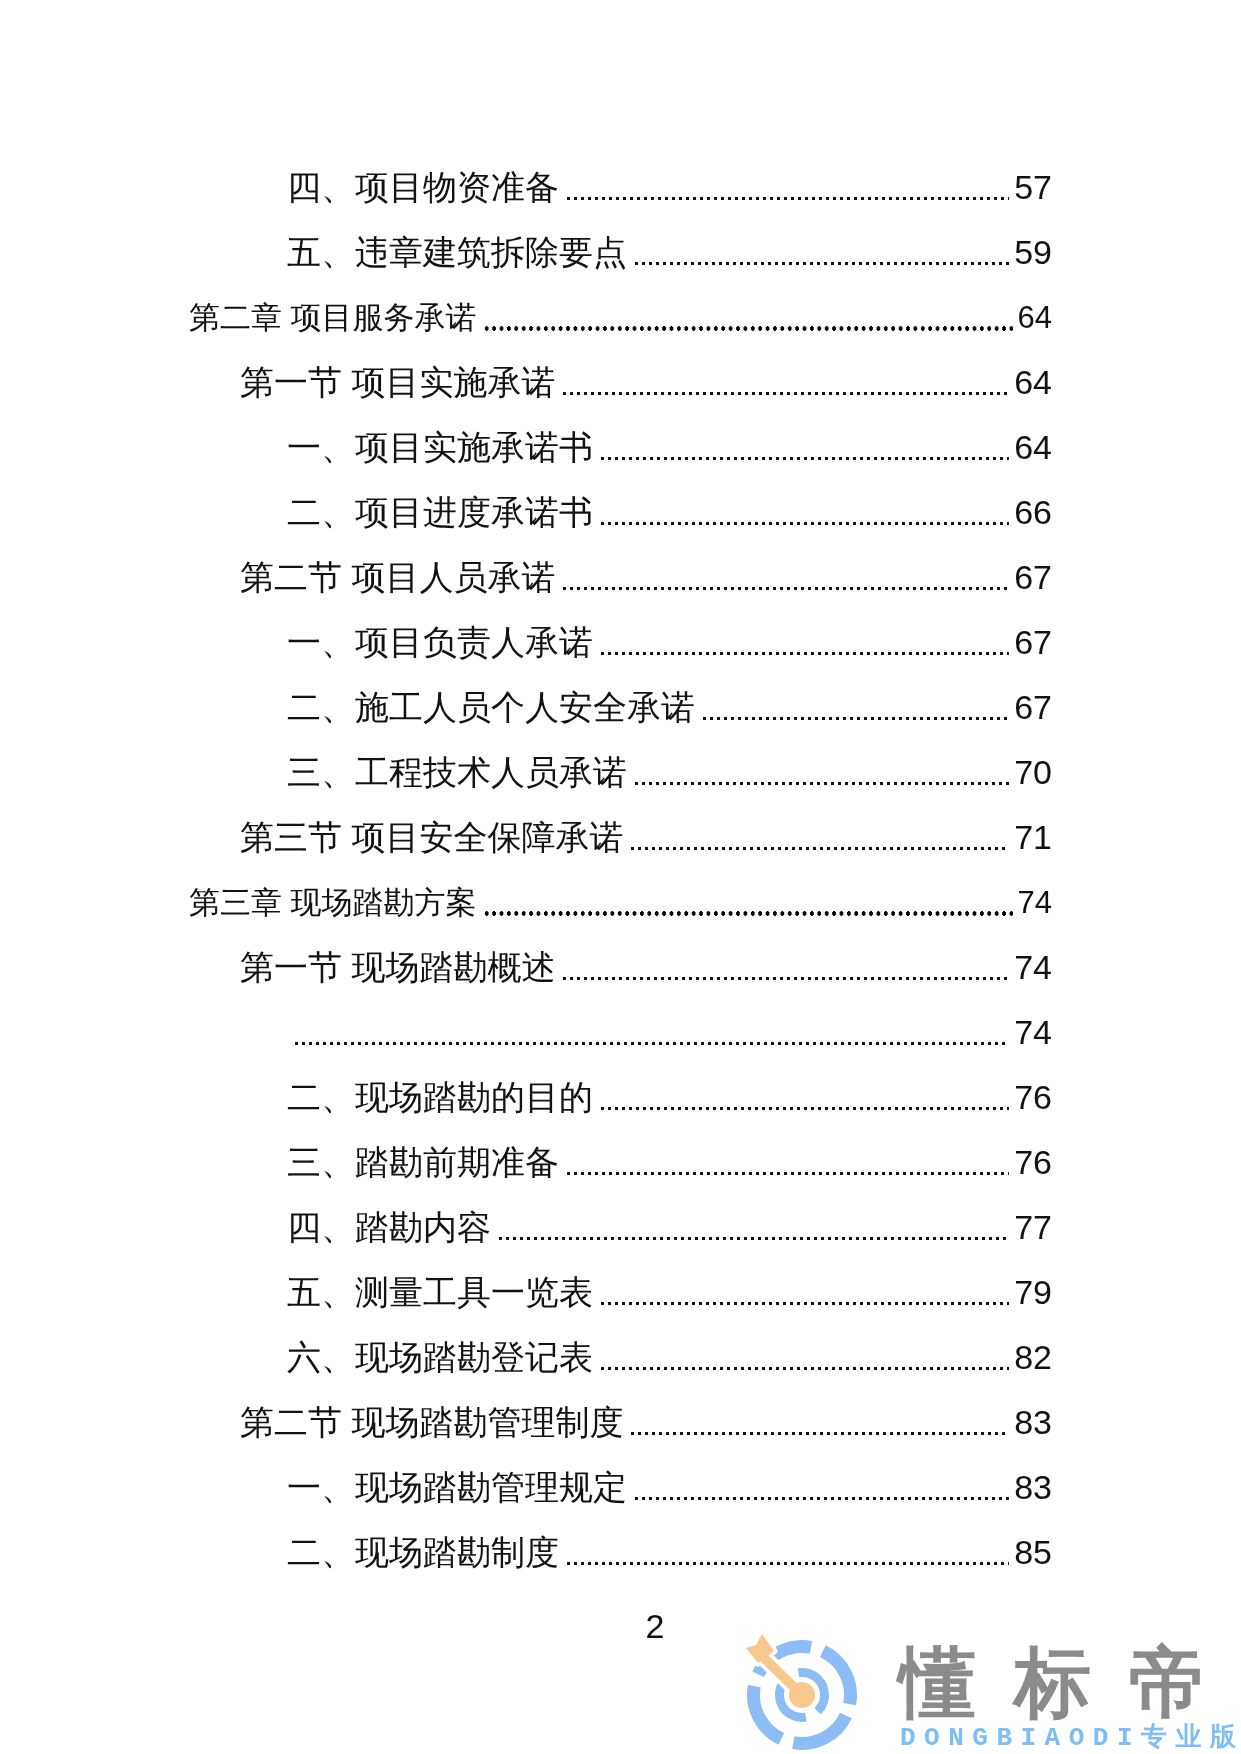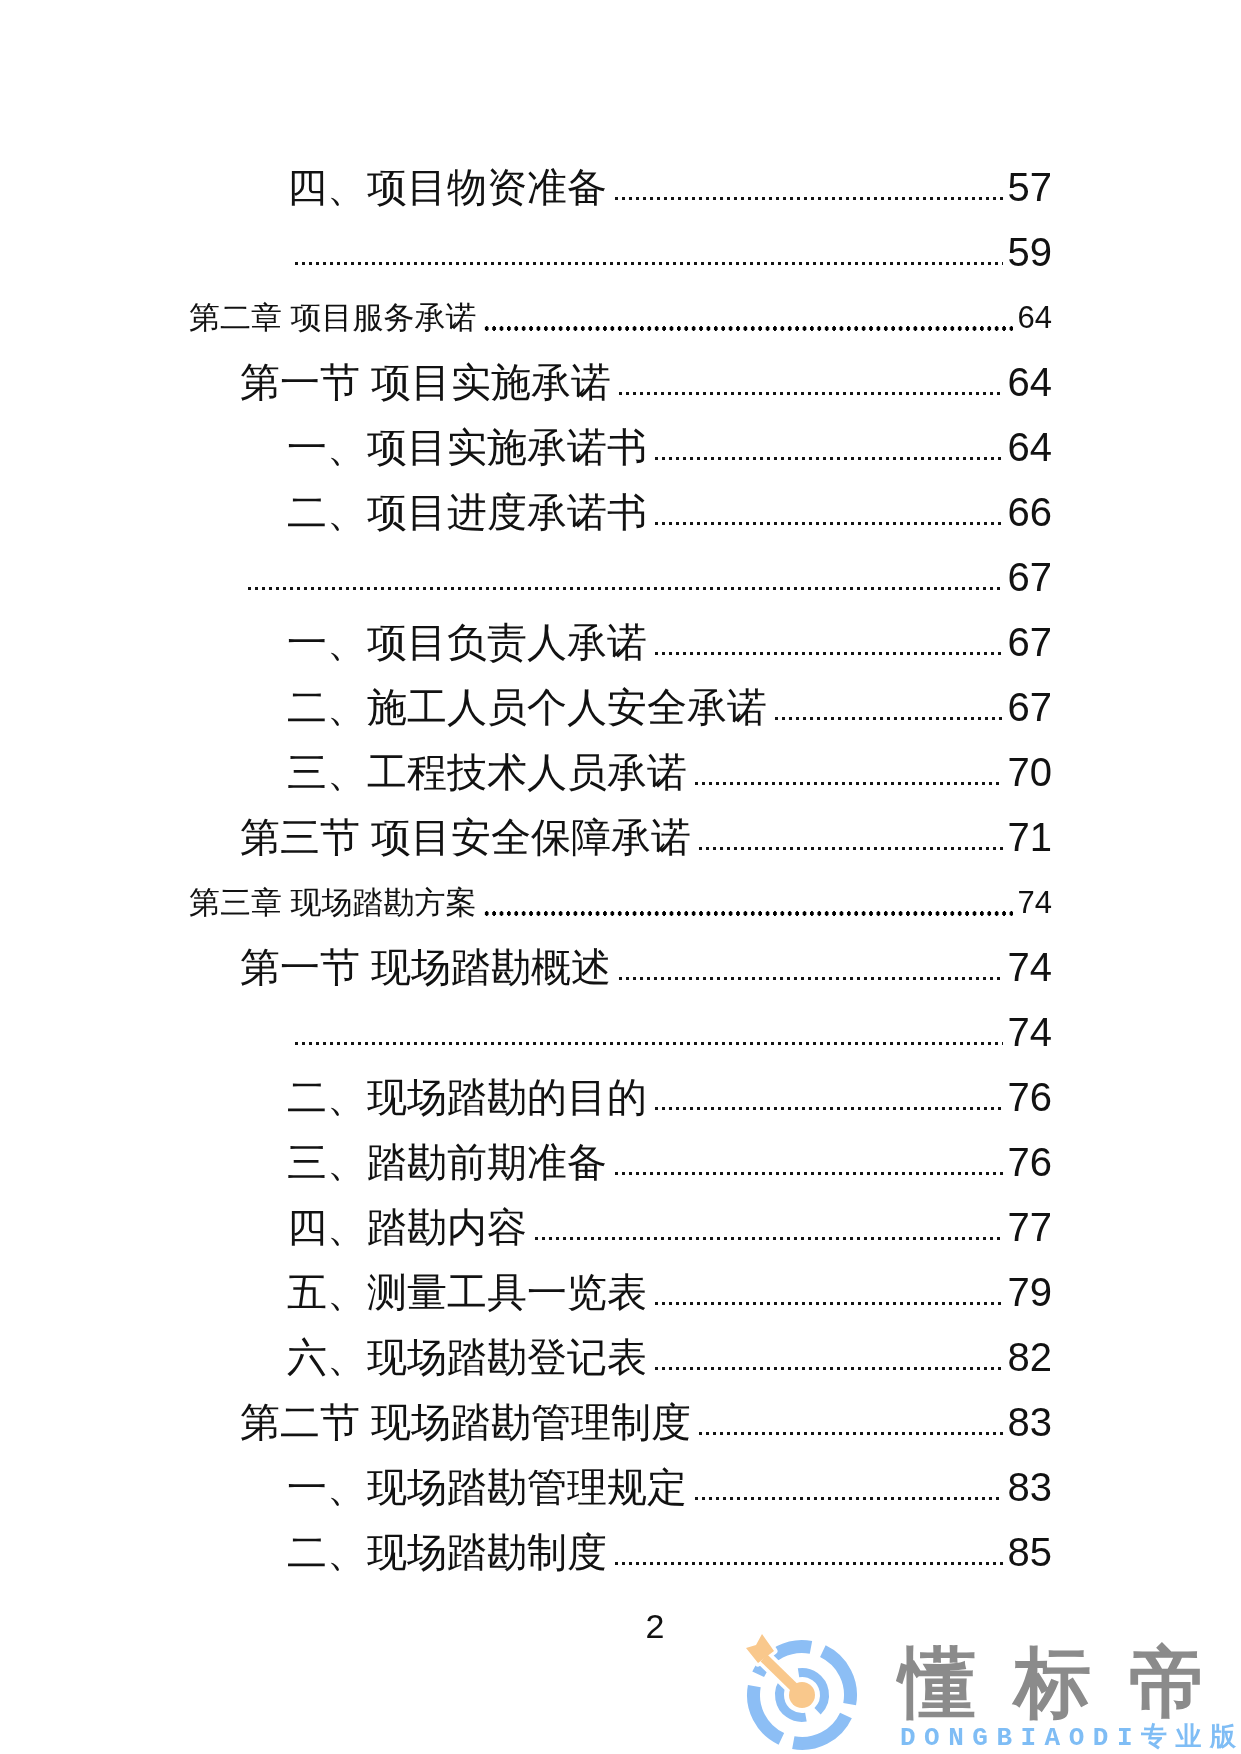--- a/index.html
+++ b/index.html
@@ -19,21 +19,21 @@
   .toc {
     position: absolute;
     left: 189px;
     right: 189px;
     top: 155px;
   }
   .toc-row {
     display: flex;
     align-items: center;
     height: 65px;
-    font-size: 40px;
+    font-size: 34px;
     white-space: nowrap;
   }
   .toc-row.section { padding-left: 51px; text-align: center; }
   .toc-row.item    { padding-left: 98px; }
   .toc-row.chapter { font-weight: 400; font-size: 31px; }
 
   .toc-label { flex: 0 0 auto; }
   .toc-leader {
     flex: 1 1 auto;
     height: 5px;
@@ -93,20 +93,21 @@
 
 <div class="page">
 
   <div class="toc" id="toc">
       <div class="toc-row item">
     <span class="toc-label">四、项目物资准备</span>
     <span class="toc-leader"></span>
     <span class="toc-page">57</span>
   </div>
       <div class="toc-row item">
+    <span class="toc-label">五、违章建筑拆除要点</span>
     <span class="toc-leader"></span>
     <span class="toc-page">59</span>
   </div>
       <div class="toc-row chapter">
     <span class="toc-label">第二章 项目服务承诺</span>
     <span class="toc-leader"></span>
     <span class="toc-page">64</span>
   </div>
       <div class="toc-row section">
     <span class="toc-label">第一节 项目实施承诺</span>
@@ -117,20 +118,21 @@
     <span class="toc-label">一、项目实施承诺书</span>
     <span class="toc-leader"></span>
     <span class="toc-page">64</span>
   </div>
       <div class="toc-row item">
     <span class="toc-label">二、项目进度承诺书</span>
     <span class="toc-leader"></span>
     <span class="toc-page">66</span>
   </div>
       <div class="toc-row section">
+    <span class="toc-label">第二节 项目人员承诺</span>
     <span class="toc-leader"></span>
     <span class="toc-page">67</span>
   </div>
       <div class="toc-row item">
     <span class="toc-label">一、项目负责人承诺</span>
     <span class="toc-leader"></span>
     <span class="toc-page">67</span>
   </div>
       <div class="toc-row item">
     <span class="toc-label">二、施工人员个人安全承诺</span>

